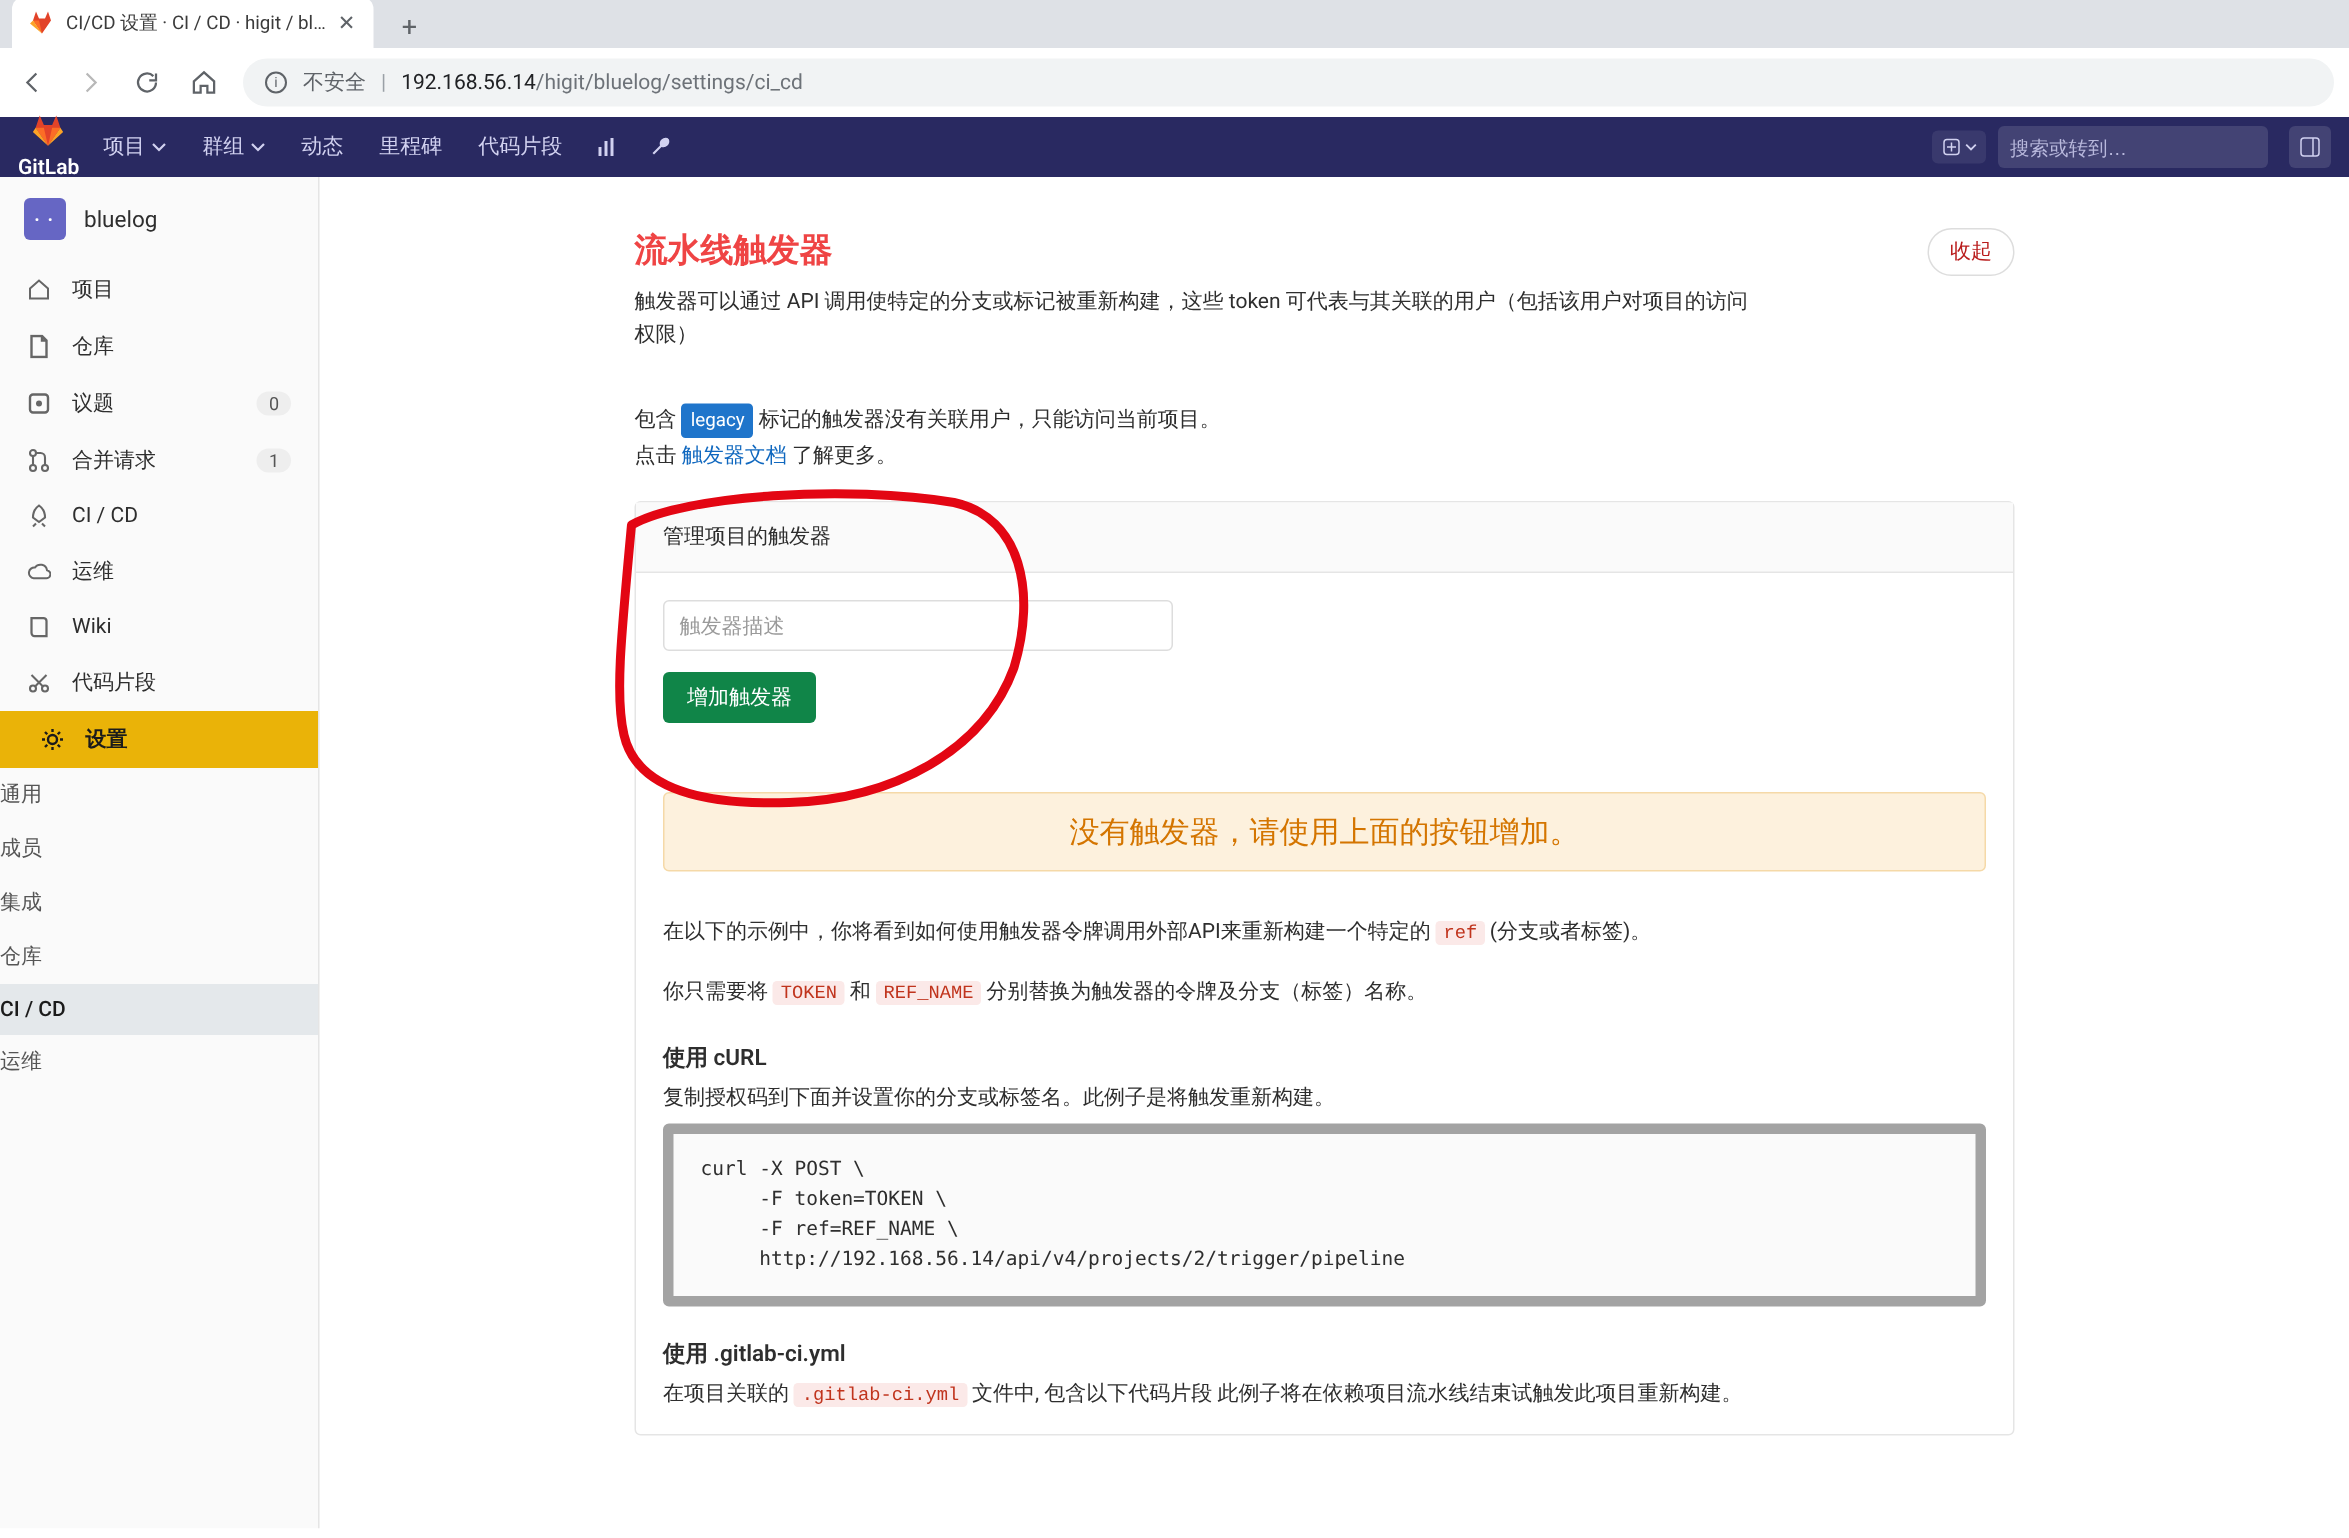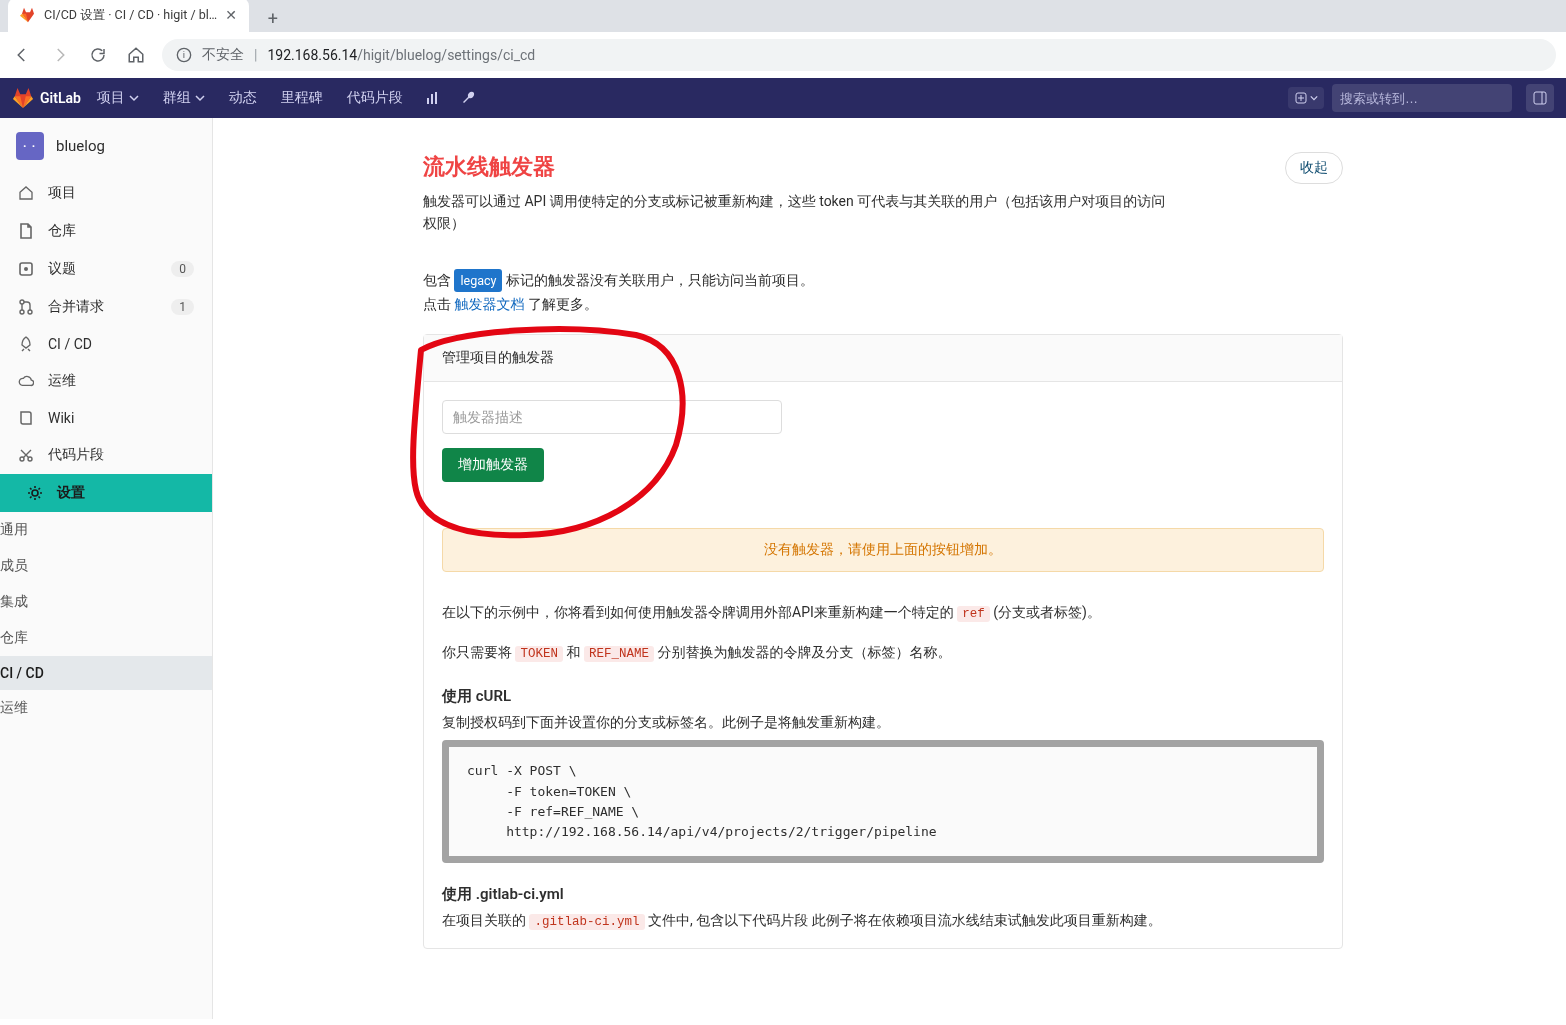--- a/index.html
+++ b/index.html
@@ -16,62 +16,62 @@
   .addr-bar .nav-btn { width: 24px; height:24px; display:flex; align-items:center; justify-content:center; color:#5f6368; }
   .addr-bar .nav-btn.disabled { color:#b8b8b8; }
   .omnibox { flex:1; display:flex; align-items:center; gap:10px; background:#f1f3f4; border-radius:16px; height:32px; padding:0 14px; font-size:14px; color:#202124; }
   .omnibox .info-icon { color:#5f6368; }
   .omnibox .insecure { color:#5f6368; white-space:nowrap;}
   .omnibox .sep { color:#9aa0a6; }
   .omnibox .url-host { color:#202124; }
   .omnibox .url-path { color:#6d7278; }
   
   .gl-topnav { background:#292961; color:#fff; height:40px; display:flex; align-items:center; padding:0 12px; gap:8px; font-size:14px; }
-  .gl-brand { display:flex; align-items:center; gap:6px; font-weight:600; }
+  .gl-brand { display:flex; align-items:center; gap:6px; font-weight:600;flex-direction:column; }
   .gl-topnav .spacer { flex:1; }
   .gl-nav-item { display:flex; align-items:center; gap:4px; color:#d1d1f0; padding:0 8px; height:100%; cursor:pointer;}
   .gl-nav-item.icon-only { padding:0 6px; }
   .gl-plus { display:flex; align-items:center; gap:2px; background:rgba(255,255,255,.08); border-radius:4px; padding:4px 6px;}
   .gl-search { display:flex; align-items:center; background:rgba(255,255,255,.12); border-radius:4px; height:28px; padding:0 8px; width:180px; color:#d1d1f0;}
   .gl-search input { background:transparent; border:none; outline:none; color:#d1d1f0; flex:1; font-size:13px;}
   .gl-search input::placeholder{color:#b8b8dc;}
   .gl-lastbtn{display:flex;align-items:center;justify-content:center;width:28px;height:28px;background:rgba(255,255,255,.12);border-radius:4px;color:#d1d1f0;margin-left:6px;}
   
   .page { display:flex; height: calc(1025px - 38px - 46px - 40px); }
   .sidebar { width:213px; border-right:1px solid #e5e5e5; background:#fafafa; overflow:hidden; }
   .sb-header { display:flex; align-items:center; gap:12px; padding:14px 16px; }
   .sb-avatar { width:28px; height:28px; background:#6666c4; border-radius:4px; display:flex; align-items:center; justify-content:center; color:#fff; letter-spacing:2px; font-weight:700; font-size:8px;}
   .sb-title { font-size:15px; color:#2e2e2e; }
   .sb-item { display:flex; align-items:center; gap:14px; padding:10px 18px; color:#2e2e2e; cursor:pointer;}
   .sb-item .sb-icon { width:16px; color:#666; display:flex; align-items:center; justify-content:center;}
   .sb-item .badge { margin-left:auto; background:#eee; color:#555; border-radius:10px; font-size:12px; padding:1px 8px;}
-  .sb-item.active { background:#14b8a6; font-weight:600; color:#1b1b1b;padding-left:27px; }
+  .sb-item.active { background:#eab308; font-weight:600; color:#1b1b1b;padding-left:27px; }
   .sb-item.active .sb-icon{ color:#1b1b1b; }
   .sb-sub { }
   .sb-sub .sb-subitem { padding:9px 0; color:#555; cursor:pointer; }
   .sb-sub .sb-subitem.current { background:#e4e8eb; margin-left:-48px; padding-left:48px; color:#1b1b1b; font-weight:500;}
   
   .main { flex:1; overflow:auto; }
   .content { max-width: 920px; margin: 0 0 0 210px; padding: 34px 0 40px 0; }
   .section-head { display:flex; align-items:flex-start; }
   .section-head .titles { flex:1; }
   .section-title { font-size:22px; font-weight:700; margin-bottom:8px; color:#ef4444; }
   .section-desc { color:#2e2e2e; font-size:14px; line-height:1.6; }
-  .collapse-btn { border:1px solid #ddd; background:#fff; border-radius:16px; padding:6px 14px; font-size:14px; color:#0c4a6e; cursor:pointer; margin-left: 110px;}
+  .collapse-btn { border:1px solid #ddd; background:#fff; border-radius:16px; padding:6px 14px; font-size:14px; color:#b91c1c; cursor:pointer; margin-left: 110px;}
   .para { margin-top:34px; font-size:14px; line-height:1.7; }
   .legacy-tag { display:inline-block; background:#1f75cb; color:#fff; border-radius:3px; padding:1px 6px; font-size:12.5px; }
   .link { color:#1068bf; cursor:pointer; }
   .panel { border:1px solid #e5e5e5; border-radius:4px; margin-top:18px; background:#fff; position:relative; }
   .panel-head { background:#fafafa; padding:14px 18px; border-bottom:1px solid #e5e5e5; font-size:14px; }
   .panel-body { padding:18px; }
   .form-label { font-weight:600; margin-bottom:8px; font-size:14px; }
   .text-input { width:100%; max-width:340px; border:1px solid #ddd; border-radius:4px; padding:8px 10px; font-size:14px; }
   .text-input::placeholder{ color:#9a9a9a;}
   .btn-primary { display:inline-block; margin-top:14px; background:#108548; color:#fff; border:none; border-radius:4px; padding:8px 16px; font-size:14px; cursor:pointer;}
-  .alert-warning { margin-top:46px; border:1px solid #f5d9a8; background:#fdf1dd; color:#d47500; border-radius:4px; padding:12px; text-align:center; font-size:14px;}
+  .alert-warning { margin-top:46px; border:1px solid #f5d9a8; background:#fdf1dd; color:#d47500; border-radius:4px; padding:12px; text-align:center; font-size:20px;}
   .para2 { margin-top:28px; font-size:14px; line-height:1.8;}
   .code-inline { font-family: Liberation Mono, monospace; background:#fbe9e8; color:#c0341d; padding:1px 5px; border-radius:3px; font-size:12.5px;}
   .h4 { font-weight:600; margin-top:22px; margin-bottom:8px; font-size:15px;}
   .code-block { background:#fafafa; border:7px solid #a3a3a3; border-radius:4px; padding:14px 18px; font-family:"SFMono-Regular",Consolas,monospace; font-size:13px; color:#2e2e2e; white-space:pre; line-height:1.55; margin-top:8px;}
   
   .annotation { position:absolute; left:-18px; top:-10px; pointer-events:none; }
   svg { display:block; }
 </style>
 </head>
 <body>

